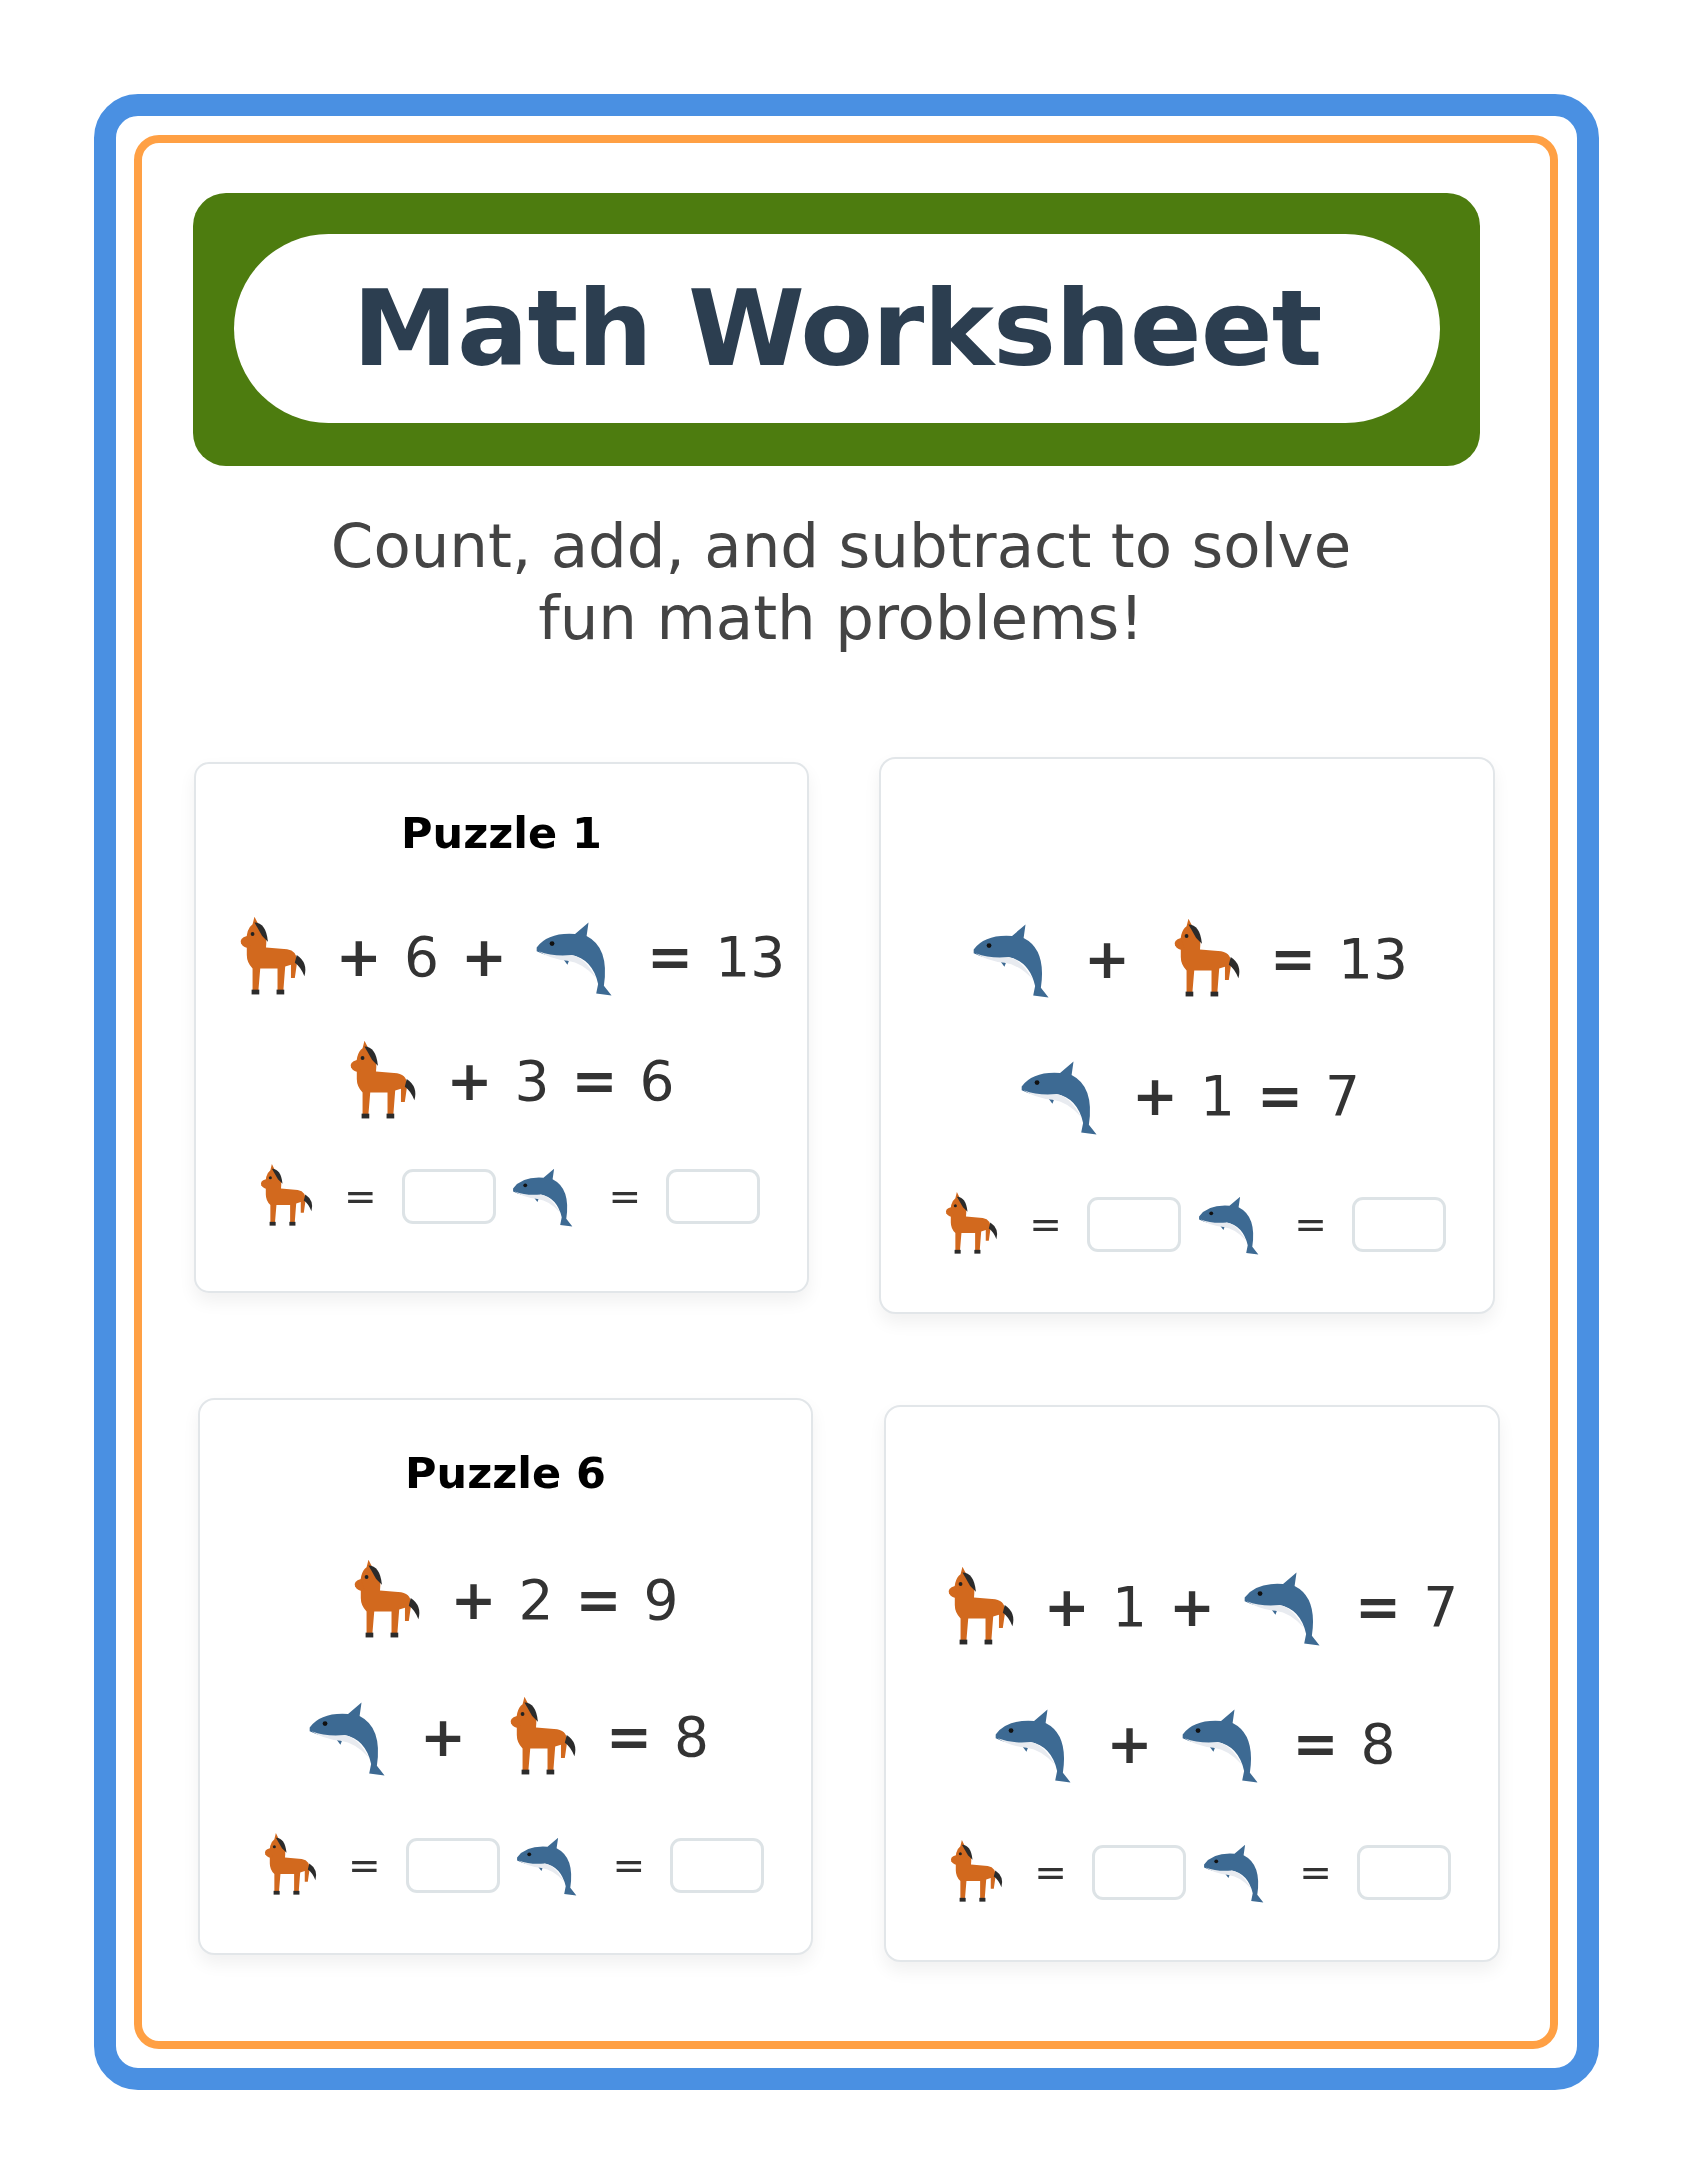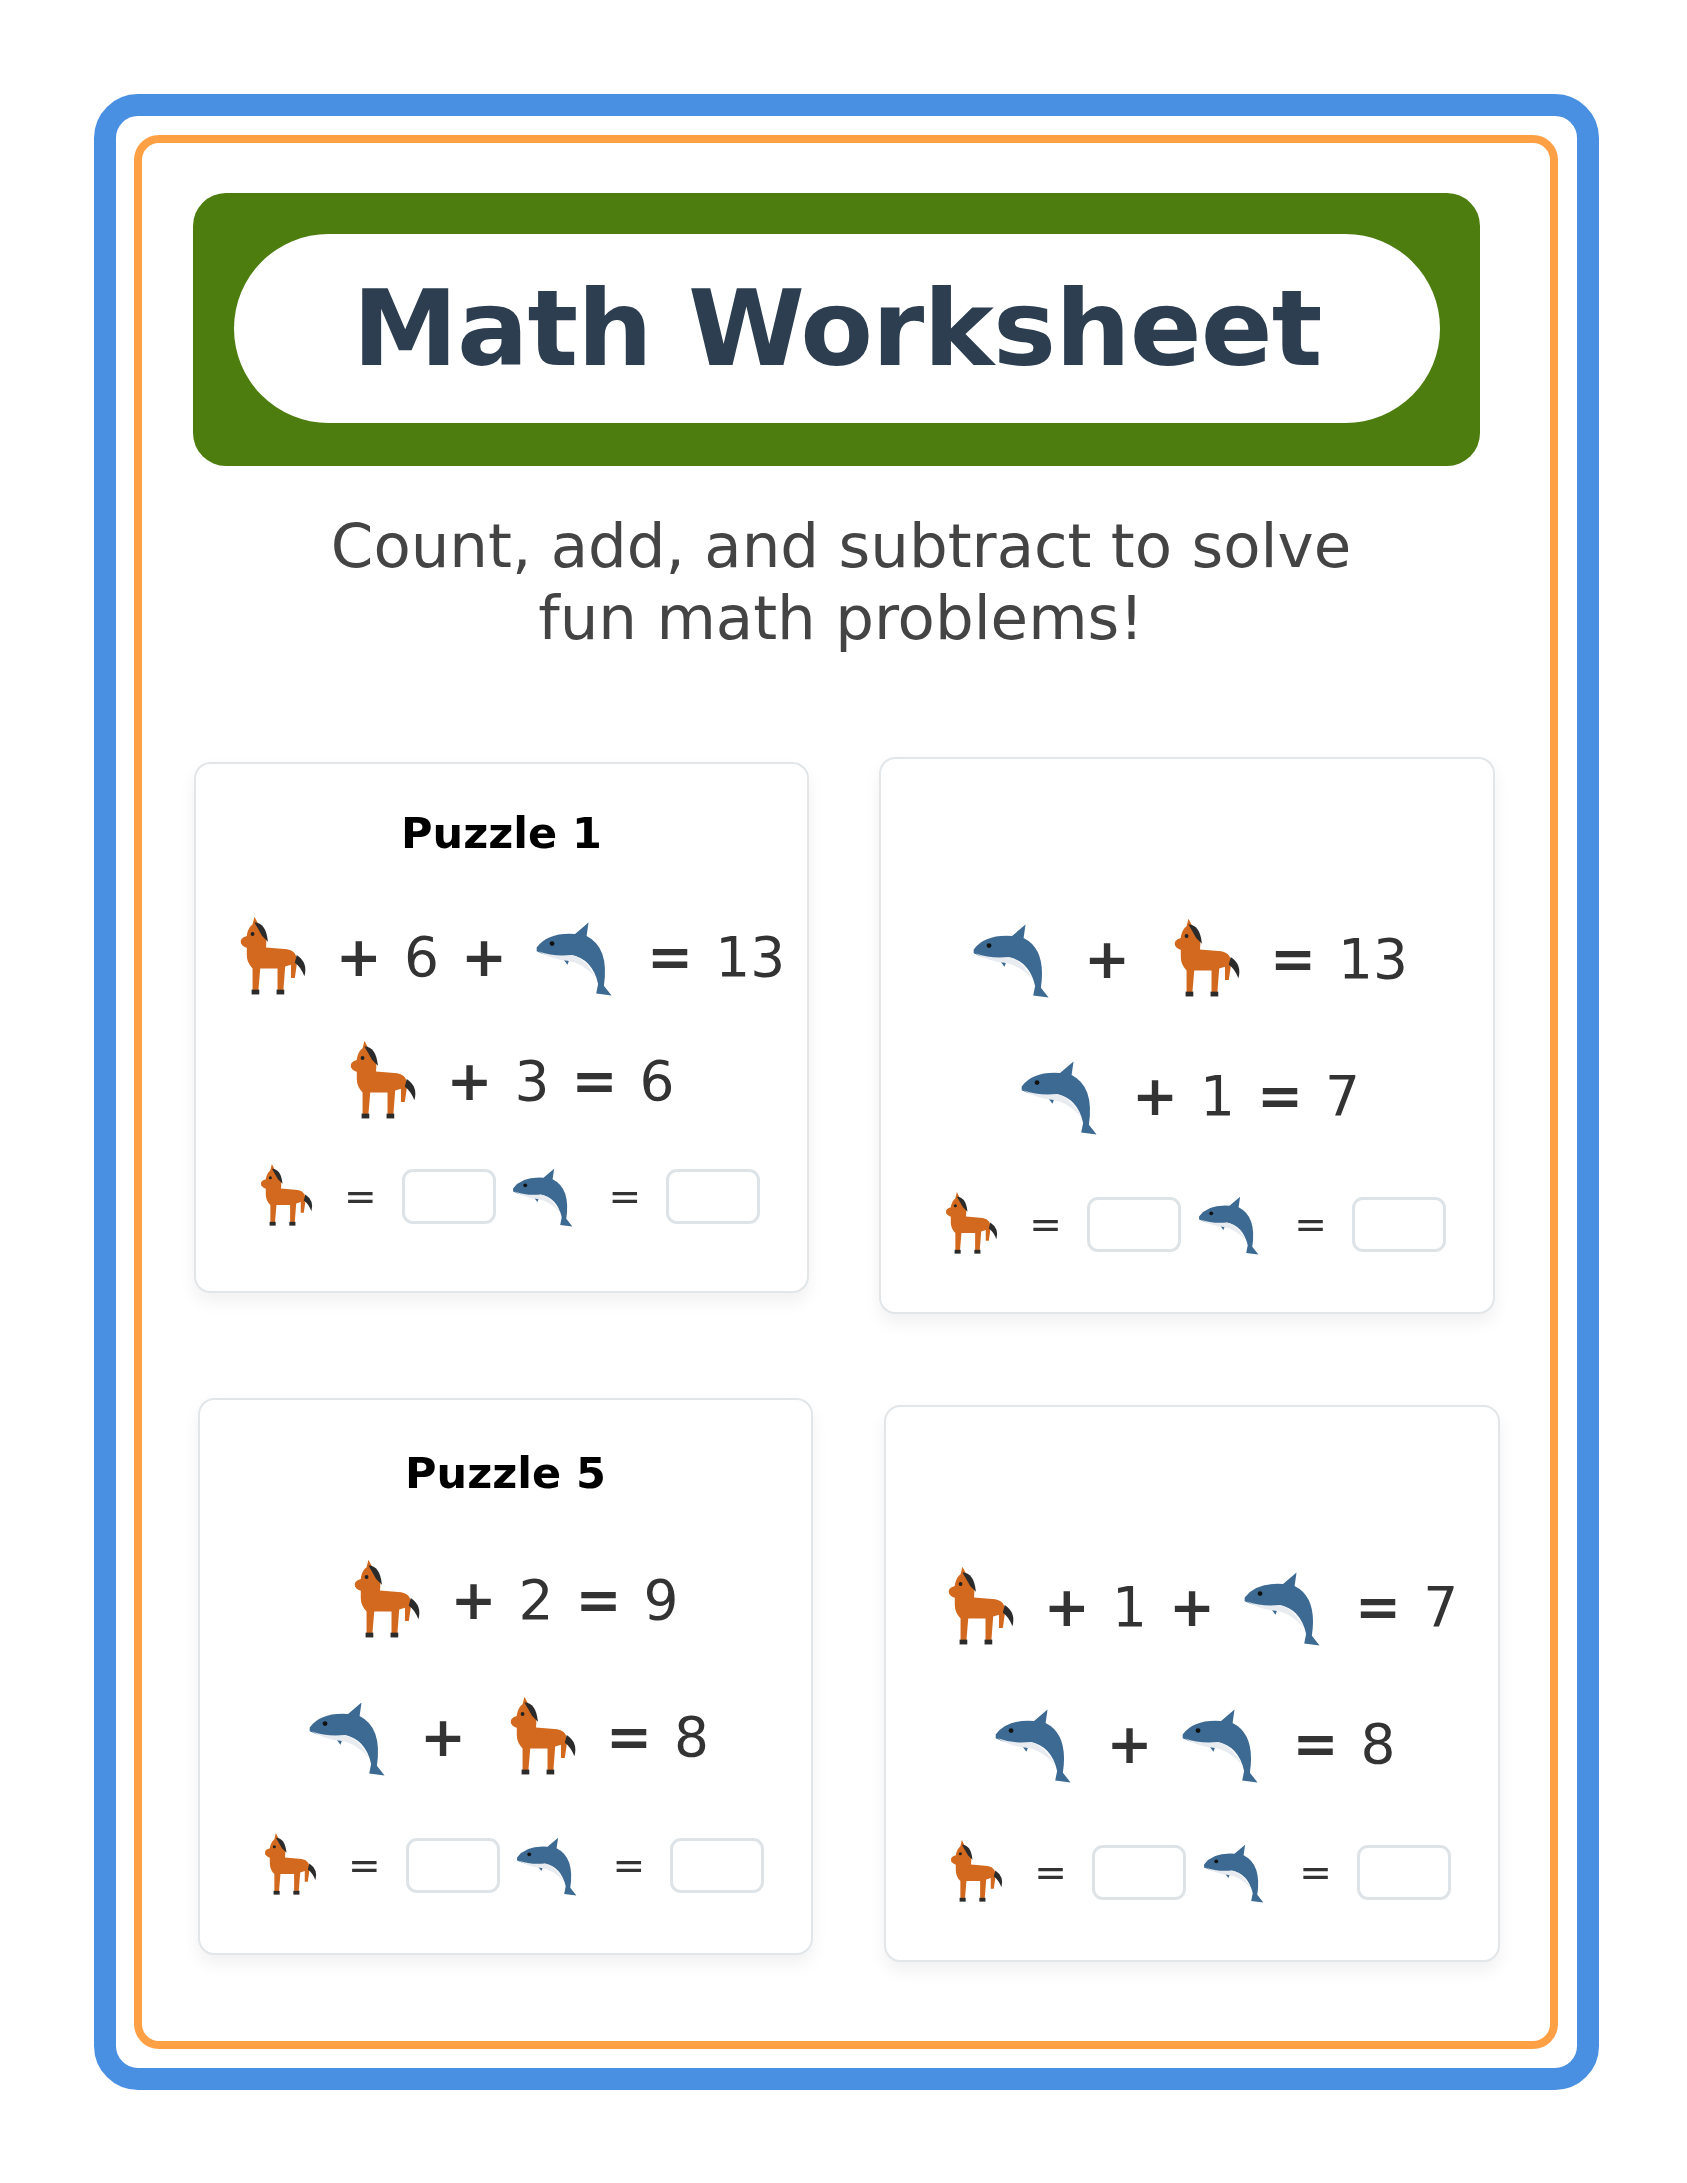--- a/index.html
+++ b/index.html
@@ -42,21 +42,21 @@
 <div class="inner-border"></div>
 
 <div class="header-band">
   <div class="title-pill">
     <span class="title">Math Worksheet</span>
   </div>
 </div>
 
 <div class="subtitle">Count, add, and subtract to solve fun math problems!</div>
 
-<div class="puzzle" style="left:194px; top:762px; width:615px; height:531px;">
+<div class="puzzle" style="left:194px; top:762px; width:615px; height:531px;border-radius:15px;">
   <div class="puzzle-title" style="top:44px;">Puzzle 1</div>
   <div class="eq-row" style="top:145px;">
       <span class="animal">
         <svg width="96" height="96" viewBox="0 0 100 100">
       <path d="M30 40 Q28 22 36 16 L38 8 L42 16 Q52 20 50 40 L72 42 Q84 44 82 58 L80 72 L76 72 L76 58 L70 60 L68 86 L62 86 L62 62 L44 62 L42 86 L36 86 L36 62 Q30 56 30 48 Z" fill="#d2691e"></path>
       <path d="M24 36 Q22 30 30 28 L34 40 Q28 42 24 36 Z" fill="#d2691e"></path>
       <path d="M38 14 Q50 14 52 34 L46 28 Z" fill="#2b2b2b"></path>
       <path d="M82 48 Q94 56 90 70 Q86 60 80 56 Z" fill="#2b2b2b"></path>
       <rect x="35" y="84" width="8" height="5" fill="#2b2b2b"></rect>
           <rect x="61" y="84" width="8" height="5" fill="#2b2b2b"></rect>
@@ -184,21 +184,21 @@
     <circle cx="24" cy="36" r="2.5" fill="#111"></circle>
           </svg>
         </span>
         <span class="answer-eq">=</span>
         <div class="answer-box"></div>
       </div>
     </div>
 </div>
 
 <div class="puzzle" style="left:198px; top:1398px; width:615px; height:557px;">
-  <div class="puzzle-title" style="top:48px;">Puzzle 5</div>
+  <div class="puzzle-title" style="top:48px;">Puzzle 6</div>
   <div class="eq-row" style="top:152px;">
       <span class="animal">
         <svg width="96" height="96" viewBox="0 0 100 100">
       <path d="M30 40 Q28 22 36 16 L38 8 L42 16 Q52 20 50 40 L72 42 Q84 44 82 58 L80 72 L76 72 L76 58 L70 60 L68 86 L62 86 L62 62 L44 62 L42 86 L36 86 L36 62 Q30 56 30 48 Z" fill="#d2691e"></path>
       <path d="M24 36 Q22 30 30 28 L34 40 Q28 42 24 36 Z" fill="#d2691e"></path>
       <path d="M38 14 Q50 14 52 34 L46 28 Z" fill="#2b2b2b"></path>
       <path d="M82 48 Q94 56 90 70 Q86 60 80 56 Z" fill="#2b2b2b"></path>
       <rect x="35" y="84" width="8" height="5" fill="#2b2b2b"></rect>
           <rect x="61" y="84" width="8" height="5" fill="#2b2b2b"></rect>
       <circle cx="36" cy="26" r="2" fill="#222"></circle>

